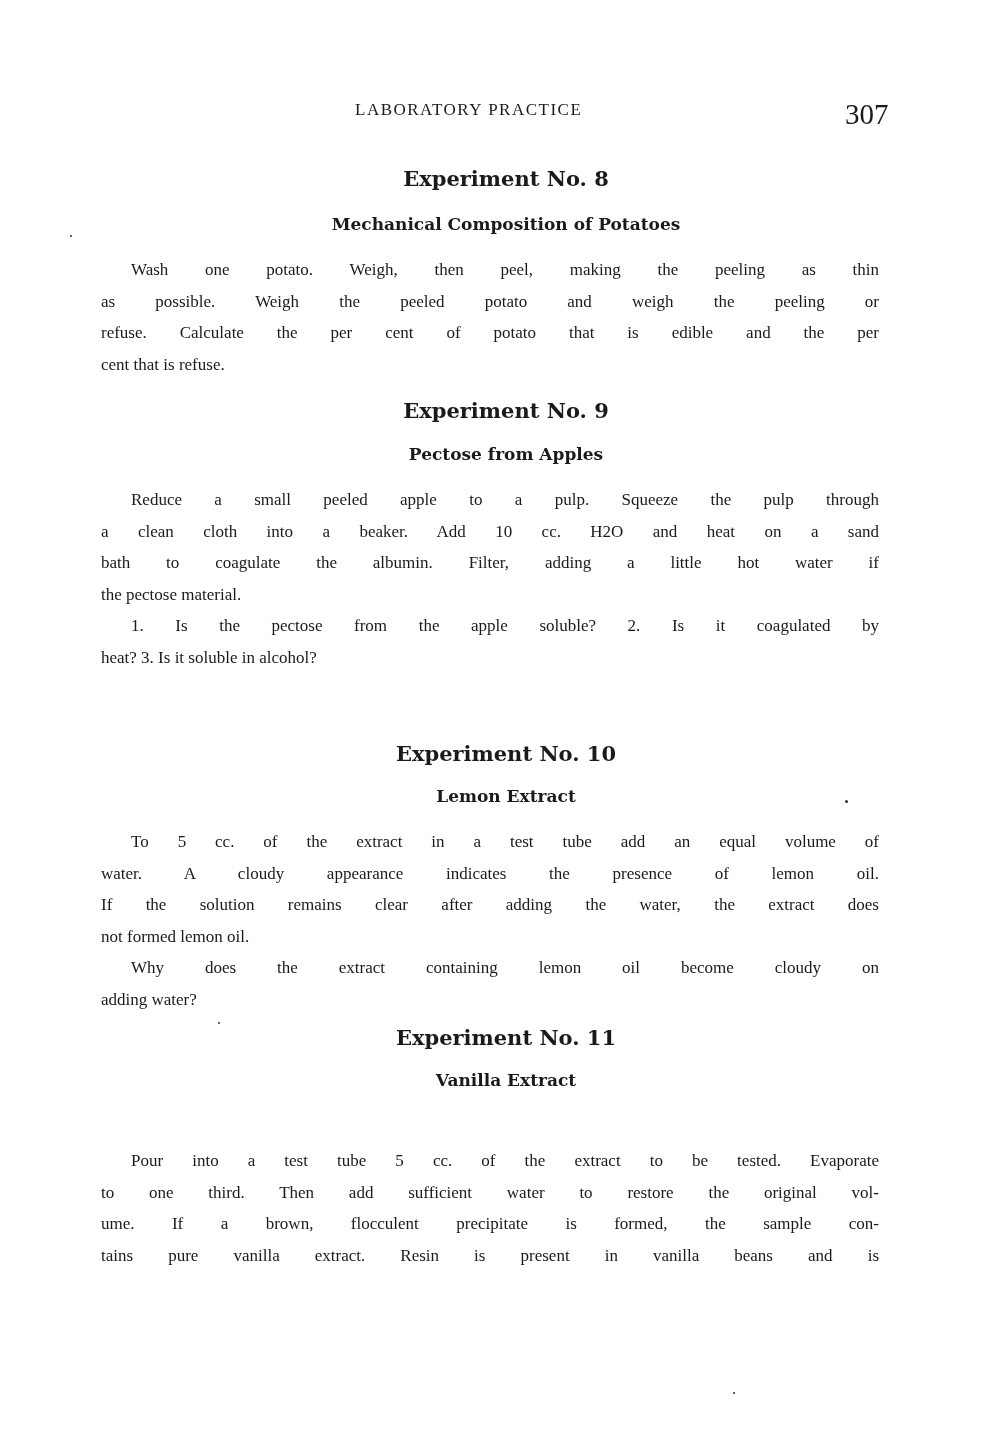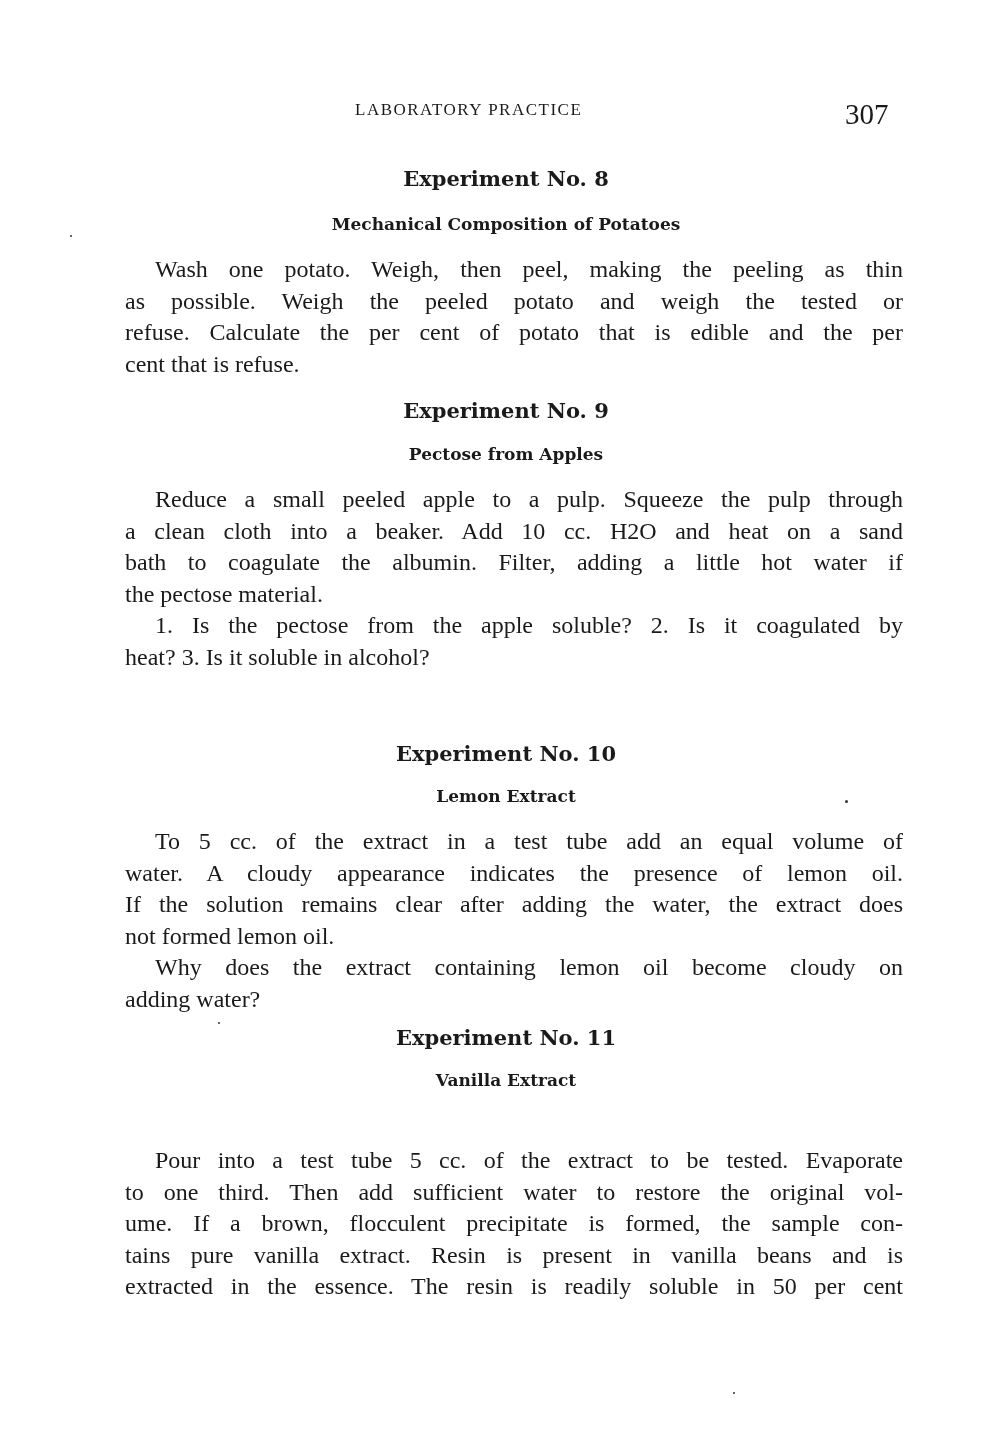--- a/index.html
+++ b/index.html
@@ -2,39 +2,39 @@
 <html><head>
 <meta charset="utf-8">
 <style>
   html, body { margin: 0; padding: 0; background: #ffffff; }
   body { width: 1000px; height: 1431px; position: relative; overflow: hidden; color: #1a1a1a; font-family: "Liberation Serif", serif; }
   .page { position: absolute; left: 0; top: 0; width: 956px; height: 1431px; }
   .running-head { position: absolute; top: 100px; left: 355px; font-size: 17px; letter-spacing: 1.5px; }
   .page-number { position: absolute; top: 98px; left: 845px; font-size: 29px; text-align: right; }
   .h-exp { position: absolute; left: 0; width: 1012px; text-align: center; font-family: "DejaVu Serif", serif; font-weight: bold; font-size: 21px; }
   .h-sub { position: absolute; left: 0; width: 1012px; text-align: center; font-family: "DejaVu Serif", serif; font-weight: bold; font-size: 17px; }
-  .para { position: absolute; left: 125px; width: 778px; font-size: 24px; line-height: 31.5px; text-align: justify; }
+  .para { position: absolute; left: 101px; width: 778px; font-size: 17px; line-height: 31.5px; text-align: justify; }
   .para .line { display: block; text-align: justify; text-align-last: justify; white-space: nowrap; }
   .para .line.last { text-align-last: left; }
   .indent { padding-left: 30px; }
   .speck { position: absolute; width: 3px; height: 3px; background: #333; border-radius: 50%; }
 </style>
 </head>
 <body>
 
 <div class="page">
 
   <div class="running-head">LABORATORY PRACTICE</div>
   <div class="page-number">307</div>
 
   <div class="h-exp" style="top:166px;">Experiment No. 8</div>
   <div class="h-sub" style="top:214px;">Mechanical Composition of Potatoes</div>
   <div class="para" style="top:254px;">
     <span class="line indent">Wash one potato.  Weigh, then peel, making the peeling as thin</span>
-    <span class="line">as possible.  Weigh the peeled potato and weigh the tested or</span>
+    <span class="line">as possible.  Weigh the peeled potato and weigh the peeling or</span>
     <span class="line">refuse.  Calculate the per cent of potato that is edible and the per</span>
     <span class="line last">cent that is refuse.</span>
   </div>
 
   <div class="h-exp" style="top:398px;">Experiment No. 9</div>
   <div class="h-sub" style="top:444px;">Pectose from Apples</div>
   <div class="para" style="top:484px;">
     <span class="line indent">Reduce a small peeled apple to a pulp.  Squeeze the pulp through</span>
     <span class="line">a clean cloth into a beaker.  Add 10 cc. H2O and heat on a sand</span>
     <span class="line">bath to coagulate the albumin.  Filter, adding a little hot water if</span>
@@ -54,20 +54,19 @@
     <span class="line last">adding water?</span>
   </div>
 
   <div class="h-exp" style="top:1025px;">Experiment No. 11</div>
   <div class="h-sub" style="top:1070px;">Vanilla Extract</div>
   <div class="para" style="top:1108px;margin-top:37px;">
     <span class="line indent">Pour into a test tube 5 cc. of the extract to be tested.  Evaporate</span>
     <span class="line">to one third.  Then add sufficient water to restore the original vol-</span>
     <span class="line">ume.  If a brown, flocculent precipitate is formed, the sample con-</span>
     <span class="line">tains pure vanilla extract.  Resin is present in vanilla beans and is</span>
-    <span class="line">extracted in the essence.  The resin is readily soluble in 50 per cent</span>
   </div>
 
   <div class="speck" style="left:845px;top:800px;"></div>
   <div class="speck" style="left:218px;top:1022px;width:2px;height:2px;"></div>
   <div class="speck" style="left:733px;top:1392px;width:2px;height:2px;"></div>
   <div class="speck" style="left:70px;top:235px;width:2px;height:2px;"></div>
 </div>
 
 </body></html>

